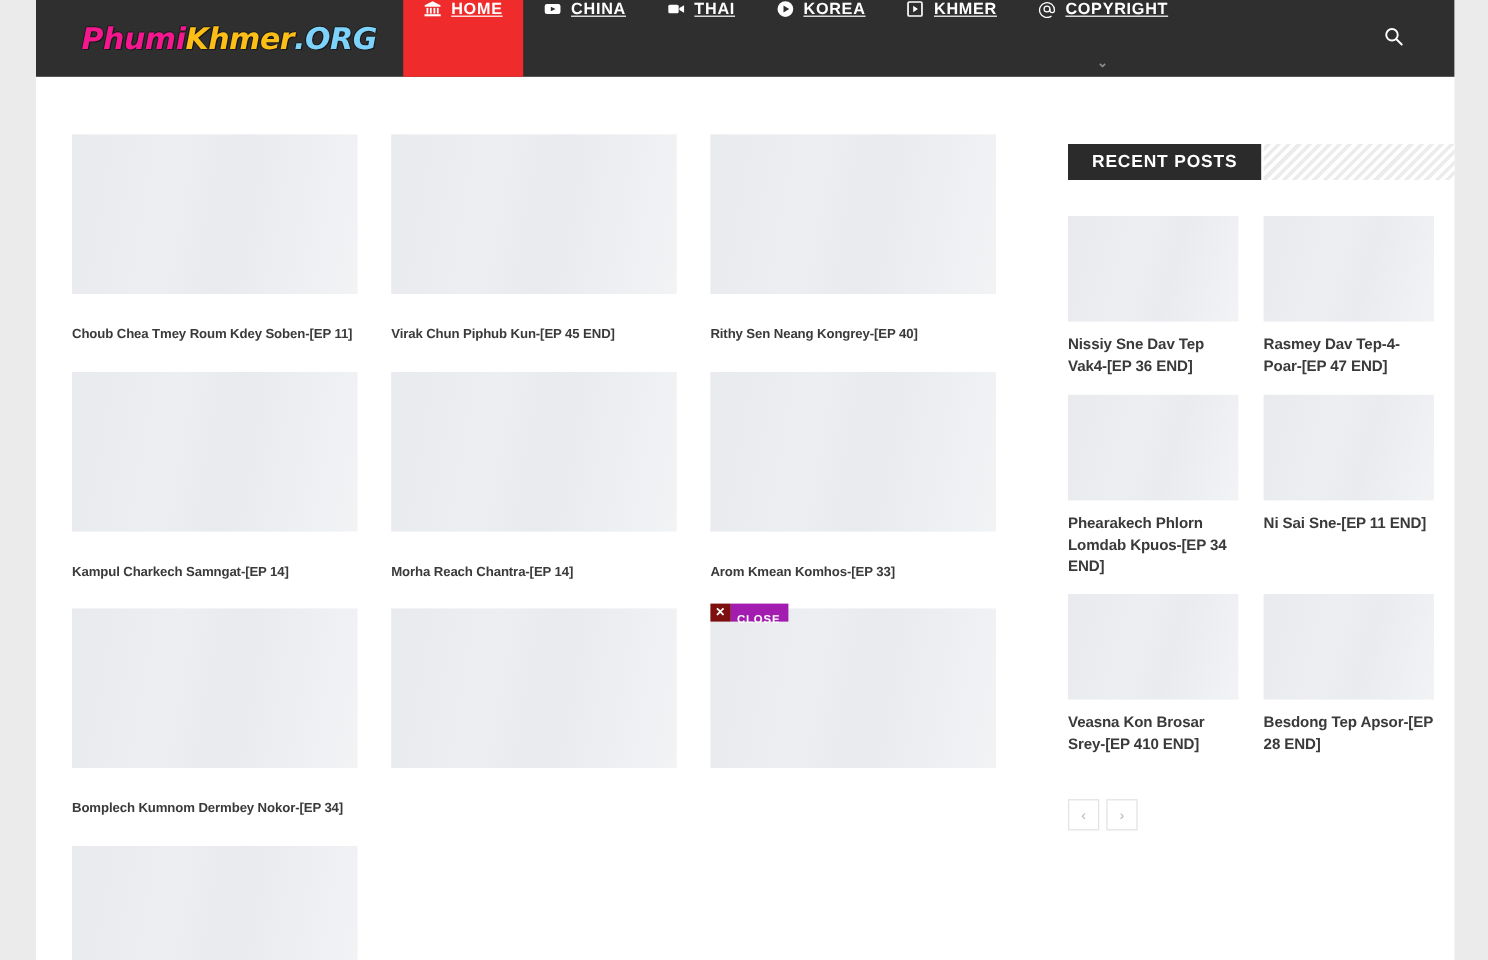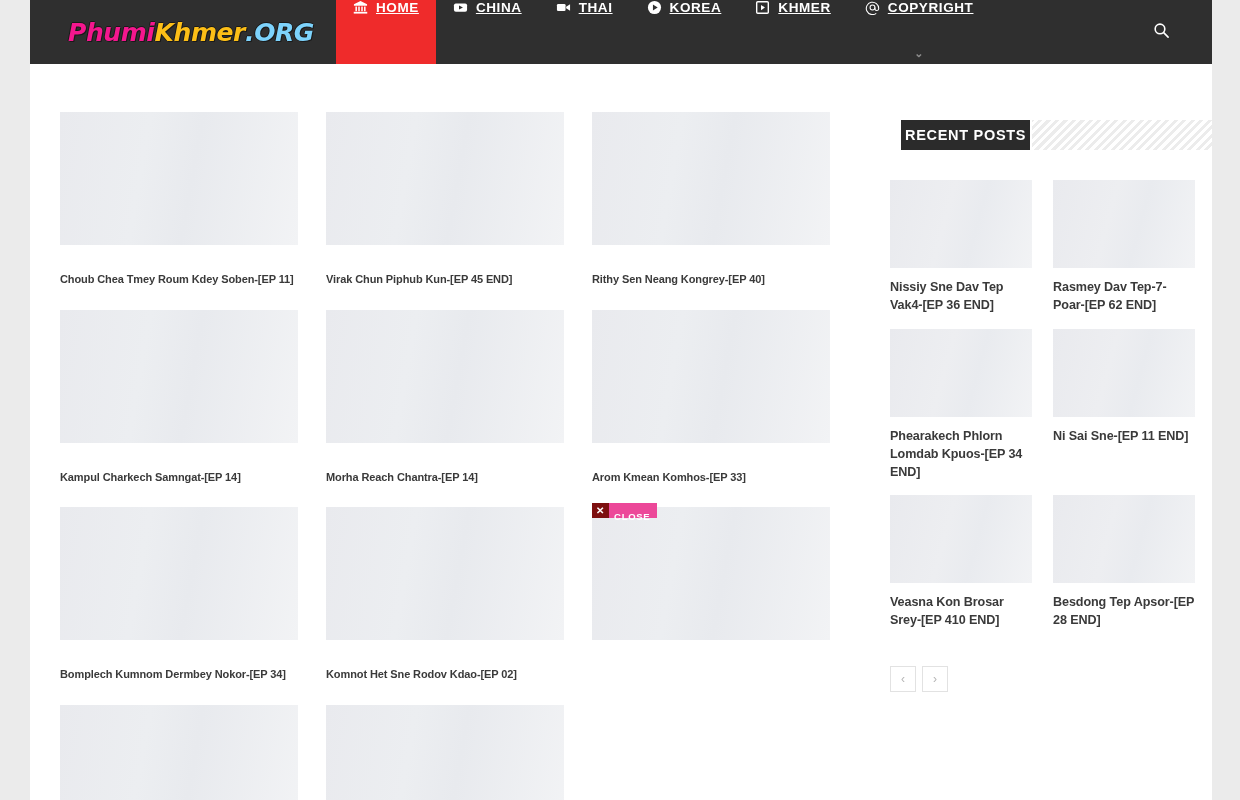--- a/index.html
+++ b/index.html
@@ -169,21 +169,21 @@
   }
   .close-badge .cb-x {
     background: #7d0f0f;
     padding: 0 4px;
     display: flex;
     align-items: center;
     justify-content: center;
     font-size: 10px;
   }
   .close-badge .cb-label {
-    background: #ec4899;
+    background: #a21caf;
     padding: 12px 7px 0 5px;
     display: flex;
     align-items: center;
   }
 
   
   .widget-head {
     display: flex;
     align-items: stretch;
     height: 30px;
@@ -191,22 +191,21 @@
   }
   .widget-title {
     background: #2b2b2b;
     color: #ffffff;
     font-size: 14.5px;
     font-weight: bold;
     letter-spacing: 0.7px;
     text-transform: uppercase;
     display: flex;
     align-items: center;
-    padding: 0 4px;
-    margin-left: 11px;
+    padding: 0 20px;
   }
   .widget-stripes {
     flex: 1;
     margin-left: 2px;
     background-image: repeating-linear-gradient(
       -45deg,
       #ffffff 0px, #ffffff 3px,
       #ececec 3px, #ececec 6px);
   }
 
@@ -378,24 +377,20 @@
           <article class="post-card">
             <div class="thumb"></div>
             <h3 class="post-title">Arom Kmean Komhos-[EP 33]</h3>
           </article>
 
           <article class="post-card">
             <div class="thumb"></div>
             <h3 class="post-title">Bomplech Kumnom Dermbey Nokor-[EP 34]</h3>
           </article>
 
-          <article class="post-card">
-            <div class="thumb"></div>
-            <h3 class="post-title">Komnot Het Sne Rodov Kdao-[EP 02]</h3>
-          </article>
 
           <article class="post-card">
             <div class="thumb"></div>
             <h3 class="post-title"></h3>
           </article>
 
           <article class="post-card">
             <div class="thumb"></div>
             <h3 class="post-title"></h3>
           </article>
@@ -417,21 +412,21 @@
 
         <div class="side-grid">
 
           <article class="side-card">
             <div class="side-thumb"></div>
             <h4 class="side-title">Nissiy Sne Dav Tep Vak4-[EP 36 END]</h4>
           </article>
 
           <article class="side-card">
             <div class="side-thumb"></div>
-            <h4 class="side-title">Rasmey Dav Tep-7-Poar-[EP 62 END]</h4>
+            <h4 class="side-title">Rasmey Dav Tep-4-Poar-[EP 47 END]</h4>
           </article>
 
           <article class="side-card">
             <div class="side-thumb"></div>
             <h4 class="side-title">Phearakech Phlorn Lomdab Kpuos-[EP 34 END]</h4>
           </article>
 
           <article class="side-card">
             <div class="side-thumb"></div>
             <h4 class="side-title">Ni Sai Sne-[EP 11 END]</h4>

